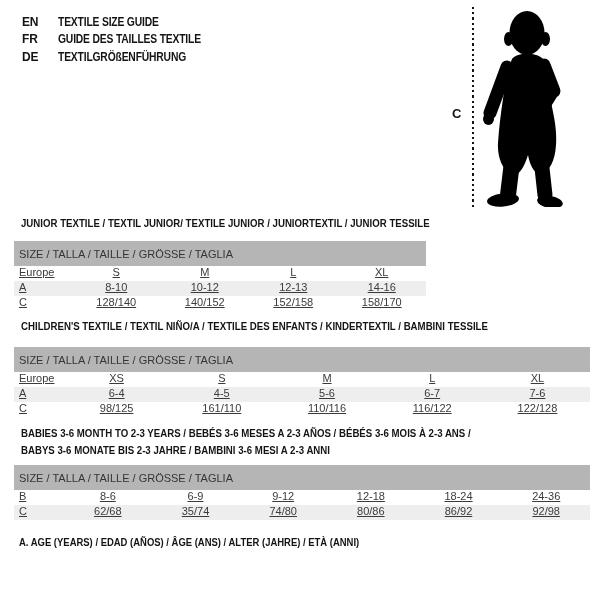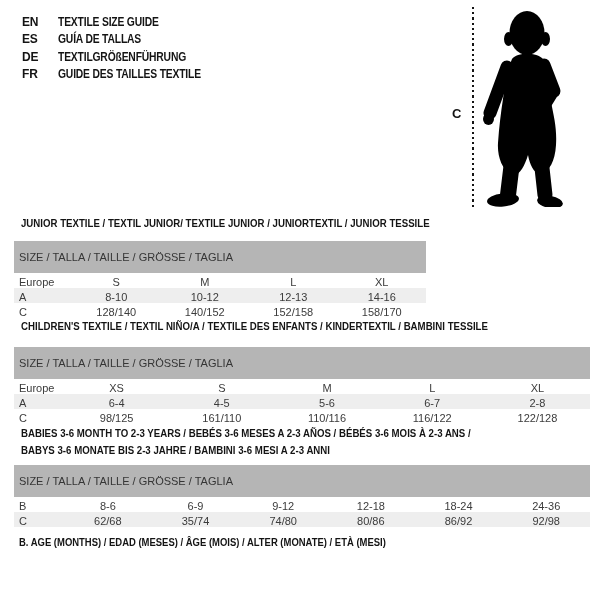--- a/index.html
+++ b/index.html
@@ -17,53 +17,49 @@
   .dash-line{position:absolute;left:472px;top:7px;width:2px;height:200px;
     background:repeating-linear-gradient(to bottom,#141414 0px,#141414 2.2px,transparent 2.2px,transparent 5.2px);}
   .c-label{position:absolute;left:452px;top:106px;font-size:13px;font-weight:bold;color:#141414;}
   .baby-svg{position:absolute;left:479px;top:7px;}
   
   .tbl-title{position:absolute;left:21px;font-size:11.5px;font-weight:bold;color:#141414;
     white-space:nowrap;transform:scaleX(0.84);transform-origin:0 0;letter-spacing:0;}
   .tbl-title .line{display:block;height:16.5px;line-height:16.5px;}
   
   .stable{position:absolute;left:14px;}
-  .hdr-bar{height:32px;background:#b5b5b5;display:flex;align-items:center;
+  .hdr-bar{height:25px;background:#b5b5b5;display:flex;align-items:center;
     padding-left:5px;font-size:11px;color:#353535;box-sizing:border-box;}
-  .trow{display:flex;height:15px;align-items:flex-end;font-size:11px;color:#3b3b3b;box-sizing:border-box;}
+  .trow{display:flex;height:15px;align-items:flex-start;font-size:11px;color:#3b3b3b;box-sizing:border-box;text-decoration:underline;}
   .trow.alt{background:#eeeeee;}
   .rlabel{padding-left:5px;box-sizing:border-box;}
   .w1 .rlabel{width:58px;}
   .w2 .rlabel{width:50px;}
   .cell{flex:1;text-align:center;}
   
   .notes{position:absolute;left:19px;top:534px;}
   .note-line{height:17px;line-height:17px;font-size:11px;font-weight:bold;color:#141414;white-space:nowrap;}
 </style>
 </head>
 <body>
 
 <div class="page">
 
   <div class="lang">
     <div class="lang-row">
       <span class="lang-code">EN</span>
       <span class="lang-title cond">TEXTILE SIZE GUIDE</span>
     </div>
     <div class="lang-row">
-      <span class="lang-code">ES</span>
-      <span class="lang-title cond">GUÍA DE TALLAS</span>
+      <span class="lang-code">FR</span>
+      <span class="lang-title cond">GUIDE DES TAILLES TEXTILE</span>
     </div>
     <div class="lang-row">
       <span class="lang-code">DE</span>
       <span class="lang-title cond">TEXTILGRÖßENFÜHRUNG</span>
-    </div>
-    <div class="lang-row">
-      <span class="lang-code">FR</span>
-      <span class="lang-title cond">GUIDE DES TAILLES TEXTILE</span>
     </div>
   </div>
 
   <div class="dash-line"></div>
   <div class="c-label">C</div>
   <svg class="baby-svg" width="94" height="200" viewBox="0 0 94 200" fill="#000000">
     <ellipse cx="48" cy="26" rx="17.5" ry="22"></ellipse>
     <ellipse cx="29.5" cy="32" rx="4.5" ry="7"></ellipse>
     <ellipse cx="66.5" cy="32" rx="4.5" ry="7"></ellipse>
     <path d="M33,52 C38,45 58,45 64,52 C68,62 71,78 72,95
@@ -122,21 +118,21 @@
       <span class="cell">M</span>
       <span class="cell">L</span>
       <span class="cell">XL</span>
     </div>
     <div class="trow alt">
       <span class="rlabel">A</span>
       <span class="cell">6-4</span>
       <span class="cell">4-5</span>
       <span class="cell">5-6</span>
       <span class="cell">6-7</span>
-      <span class="cell">2-8</span>
+      <span class="cell">7-6</span>
     </div>
     <div class="trow">
       <span class="rlabel">C</span>
       <span class="cell">98/125</span>
       <span class="cell">161/110</span>
       <span class="cell">110/116</span>
       <span class="cell">116/122</span>
       <span class="cell">122/128</span>
     </div>
   </div>
@@ -163,16 +159,16 @@
       <span class="cell">62/68</span>
       <span class="cell">35/74</span>
       <span class="cell">74/80</span>
       <span class="cell">80/86</span>
       <span class="cell">86/92</span>
       <span class="cell">92/98</span>
     </div>
   </div>
 
   <div class="notes">
-    <div class="note-line"><span class="cond">B. AGE (MONTHS) / EDAD (MESES) / ÂGE (MOIS) / ALTER (MONATE) / ETÀ (MESI)</span></div>
+    <div class="note-line"><span class="cond">A. AGE (YEARS) / EDAD (AÑOS) / ÂGE (ANS) / ALTER (JAHRE) / ETÀ (ANNI)</span></div>
   </div>
 
 </div>
 
 </body></html>

